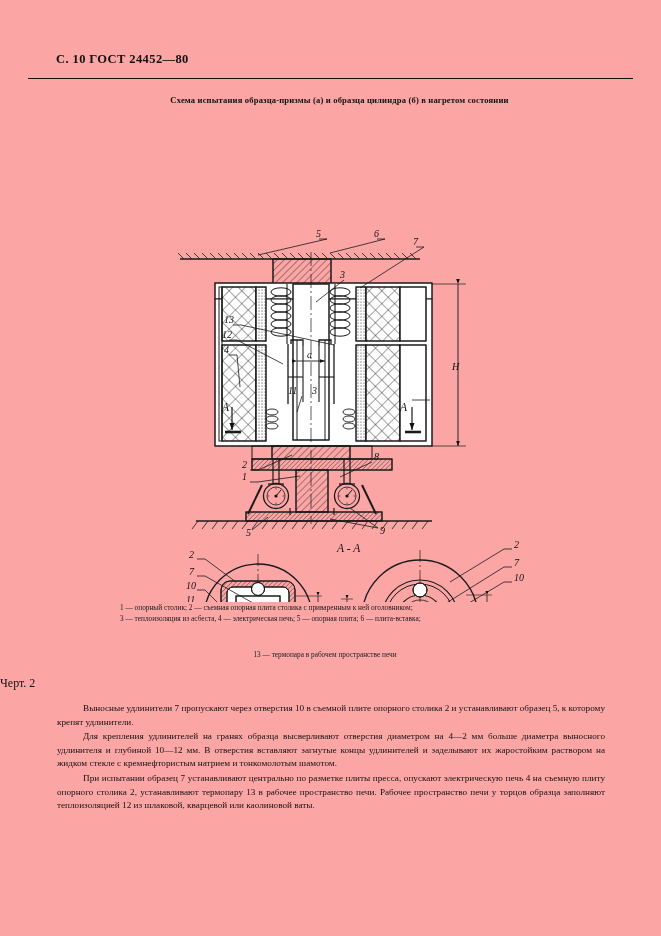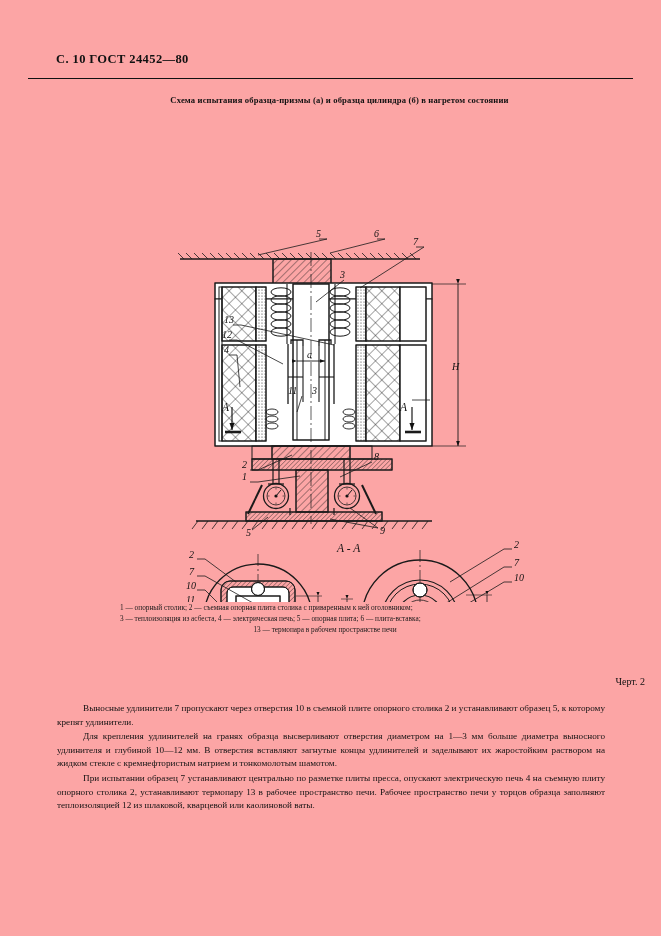--- a/index.html
+++ b/index.html
@@ -34,24 +34,24 @@
   
   .drawing { position:absolute; left:0; top:112px; width:661px; height:490px; }
   .drawing svg { display:block; }
   
   .legend {
     position:absolute; left:120px; width:410px; top:602px;
     font-size:7.3px; line-height:11.2px; color:#1a1a1a;
     text-align:justify;
   }
   .legend .ln { display:block; white-space:nowrap; }
-  .legend .last { text-align:center; }
+  .legend .last { text-align:center;margin-top:25px; }
   .fig-num {
     position:absolute; left:0; right:16px; top:676px;
-    text-align:right; font-size:10px;
+    text-align:left; font-size:12px;
   }
   
   .body-text {
     position:absolute; left:57px; width:548px; top:702px;
     font-size:9.2px; line-height:13.6px; text-align:justify;
     color:#121212;
   }
   .body-text p { margin:0 0 0 0; text-indent:26px; }
   .body-text p + p { margin-top:1px; }
 </style>
@@ -447,17 +447,17 @@
   <div class="legend">
     <span class="ln">1 — опорный столик;  2 — съемная опорная плита столика с приваренным к ней оголовником;</span>
     <span class="ln">3 — теплоизоляция из асбеста,  4 — электрическая печь;  5 — опорная плита;  6 — плита-вставка;</span>
     <span class="ln last">13 — термопара в рабочем пространстве печи</span>
   </div>
 
   <div class="fig-num">Черт. 2</div>
 
   <div class="body-text">
     <p>Выносные удлинители 7 пропускают через отверстия 10 в съемной плите опорного столика 2 и устанавливают образец 5, к которому крепят удлинители.</p>
-    <p>Для крепления удлинителей на гранях образца высверливают отверстия диаметром на 1—3 мм больше диаметра выносного удлинителя и глубиной 10—12 мм. В отверстия вставляют загнутые концы удлинителей и заделывают их жаростойким раствором на жидком стекле с кремнефтористым натрием и тонкомолотым шамотом.</p>
+    <p>Для крепления удлинителей на гранях образца высверливают отверстия диаметром на 4—2 мм больше диаметра выносного удлинителя и глубиной 10—12 мм. В отверстия вставляют загнутые концы удлинителей и заделывают их жаростойким раствором на жидком стекле с кремнефтористым натрием и тонкомолотым шамотом.</p>
     <p>При испытании образец 7 устанавливают центрально по разметке плиты пресса, опускают электрическую печь 4  на съемную плиту опорного столика 2, устанавливают термопару 13 в рабочее пространство печи. Рабочее пространство печи у торцов образца заполняют теплоизоляцией 12 из шлаковой, кварцевой или каолиновой ваты.</p>
   </div>
 
 </div>
 
 </body></html>

